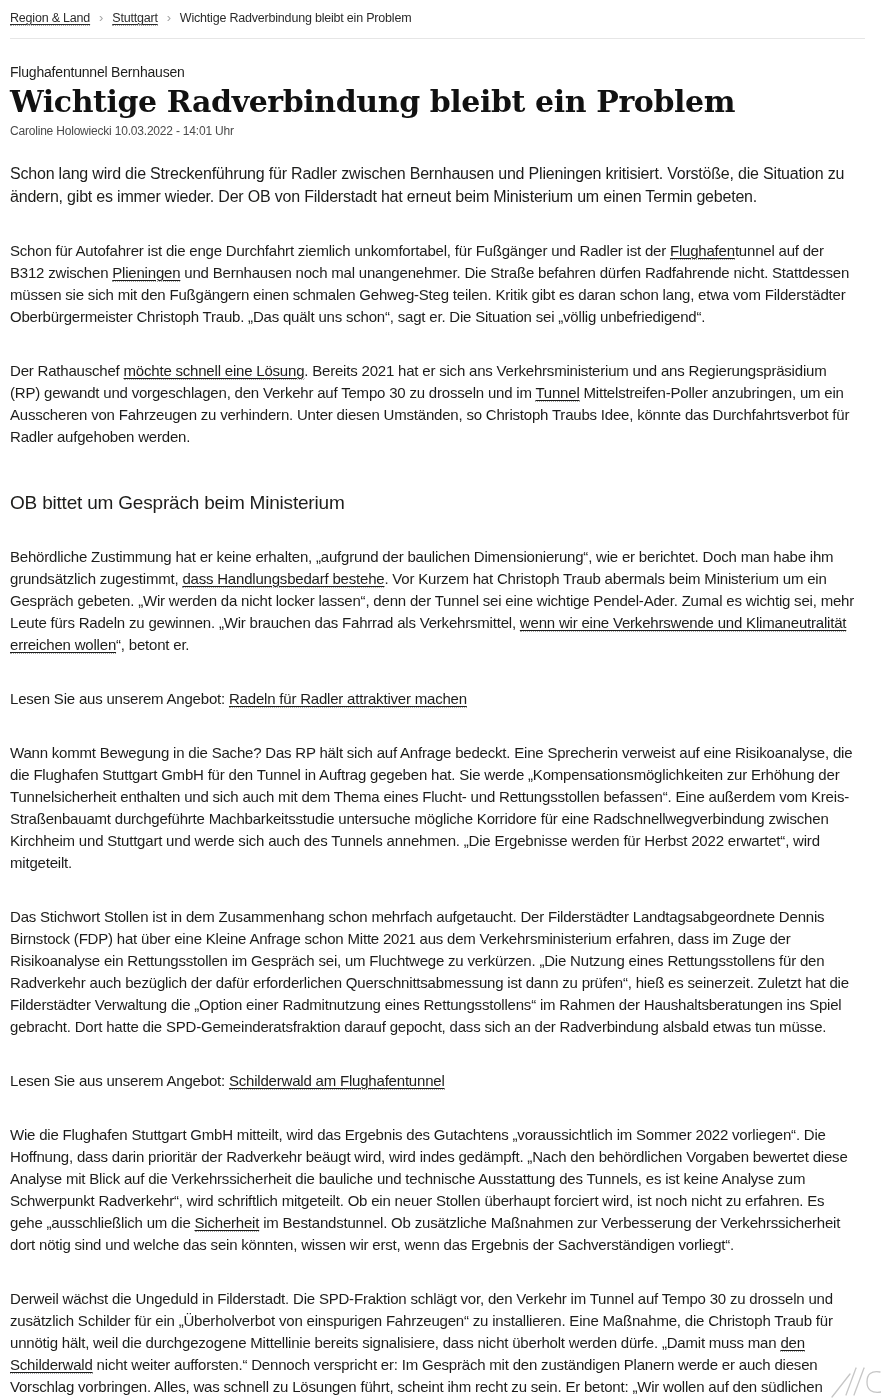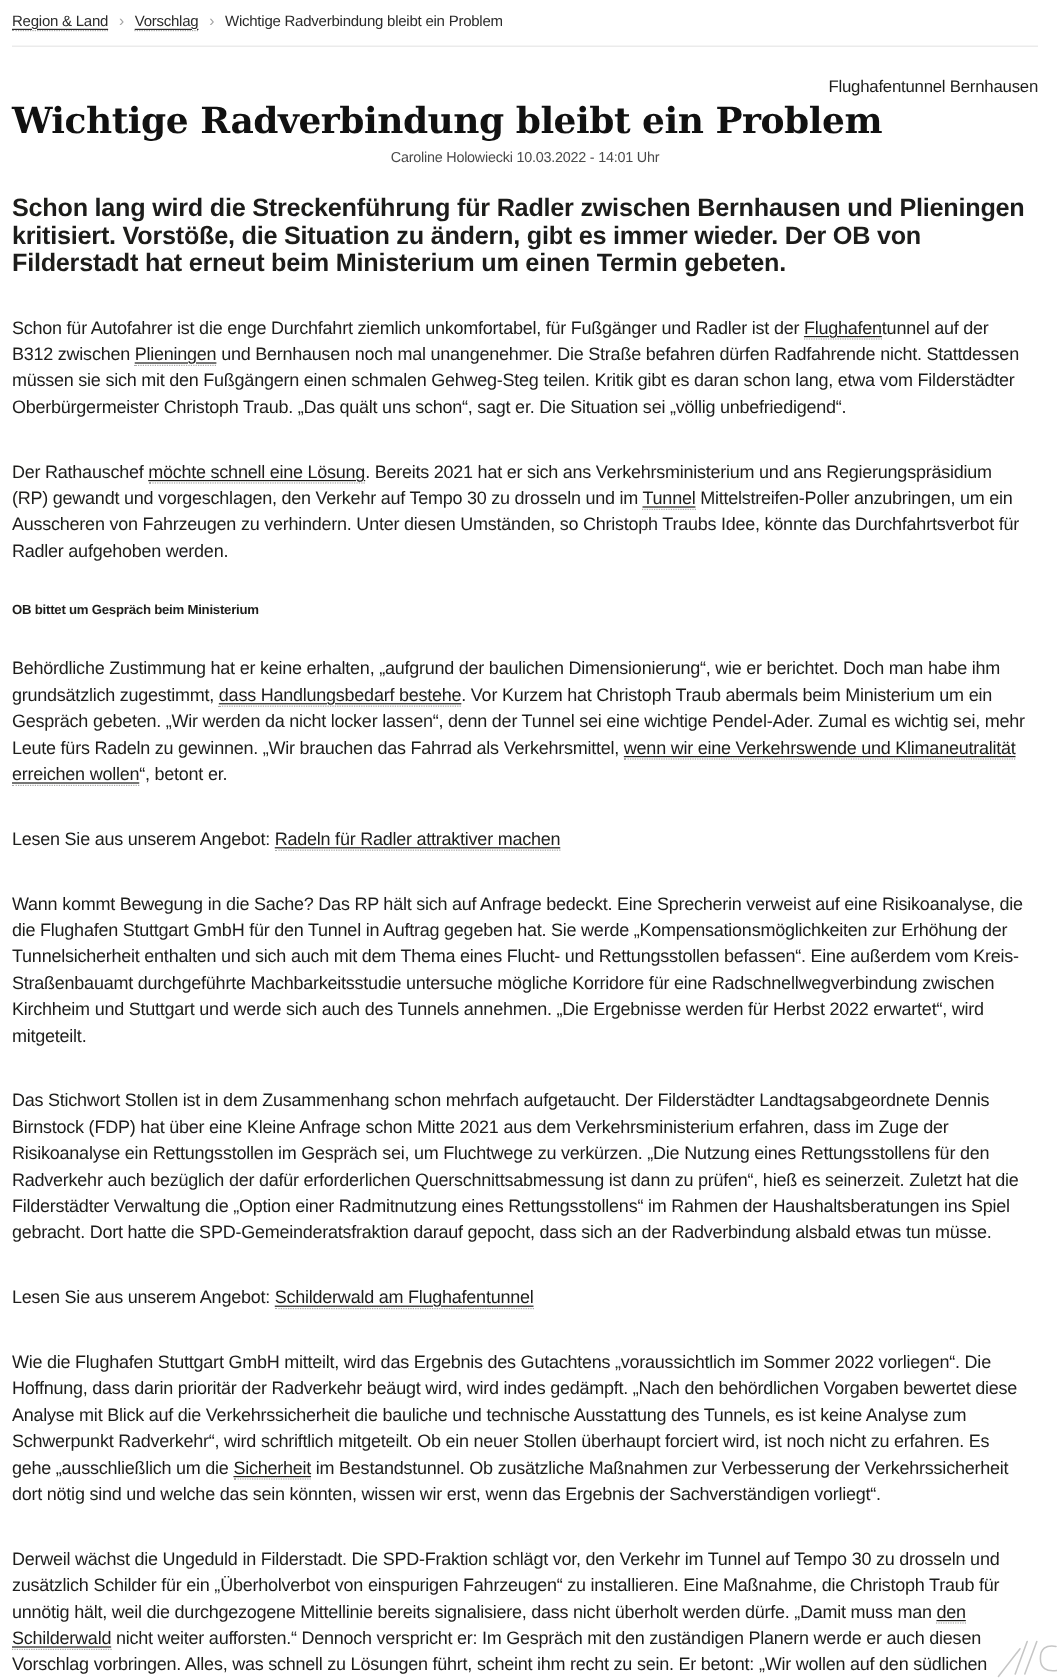--- a/index.html
+++ b/index.html
@@ -45,77 +45,75 @@
     border: none;
     border-top: 1px solid #e6e6e6;
     margin: 12px 0 0 0;
   }
 
   
   .kicker {
     margin-top: 25px;
     font-size: 14px;
     color: #1d1d1b;
-    text-align: right;
   }
   .title {
     font-family: "DejaVu Serif", "Liberation Serif", serif;
     font-weight: 700;
     font-size: 30px;
     line-height: 1.16;
     letter-spacing: -0.4px;
     margin: 5px 0 4px 0;
     color: #111111;
   }
   .byline {
     font-size: 12px;
     color: #4a4a4a;
     margin-top: 3px;
-    text-align: center;
   }
 
   
   .lead {
-    font-weight: 700;
-    font-size: 21px;
+    font-weight: 400;
+    font-size: 16px;
     line-height: 23px;
     margin: 24px 0 0 0;
     max-width: 845px;
   }
   .body-p, .teaser {
     font-size: 15px;
     line-height: 22px;
     margin: 32px 0;
     max-width: 850px;
   }
   .section-h {
     font-family: "Liberation Sans", sans-serif;
-    font-size: 11px;
-    font-weight: 700;
-    margin: 32px 0 0 0;
+    font-size: 19px;
+    font-weight: 400;
+    margin: 44px 0 0 0;
     letter-spacing: -0.2px;
   }
   .watermark {
     position: absolute;
     right: 0;
     bottom: 0;
     width: 50px;
     height: 55px;
     pointer-events: none;
   }
 </style>
 </head>
 <body>
 
 <div class="page">
 
   <nav class="breadcrumb">
     <a class="lnk" href="#">Region &amp; Land</a>
     <span class="crumb-sep">›</span>
-    <a class="lnk" href="#">Vorschlag</a>
+    <a class="lnk" href="#">Stuttgart</a>
     <span class="crumb-sep">›</span>
     <span>Wichtige Radverbindung bleibt ein Problem</span>
   </nav>
 
   <hr class="divider">
 
   <header>
     <div class="kicker">Flughafentunnel Bernhausen</div>
     <h1 class="title">Wichtige Radverbindung bleibt ein Problem</h1>
     <div class="byline">

